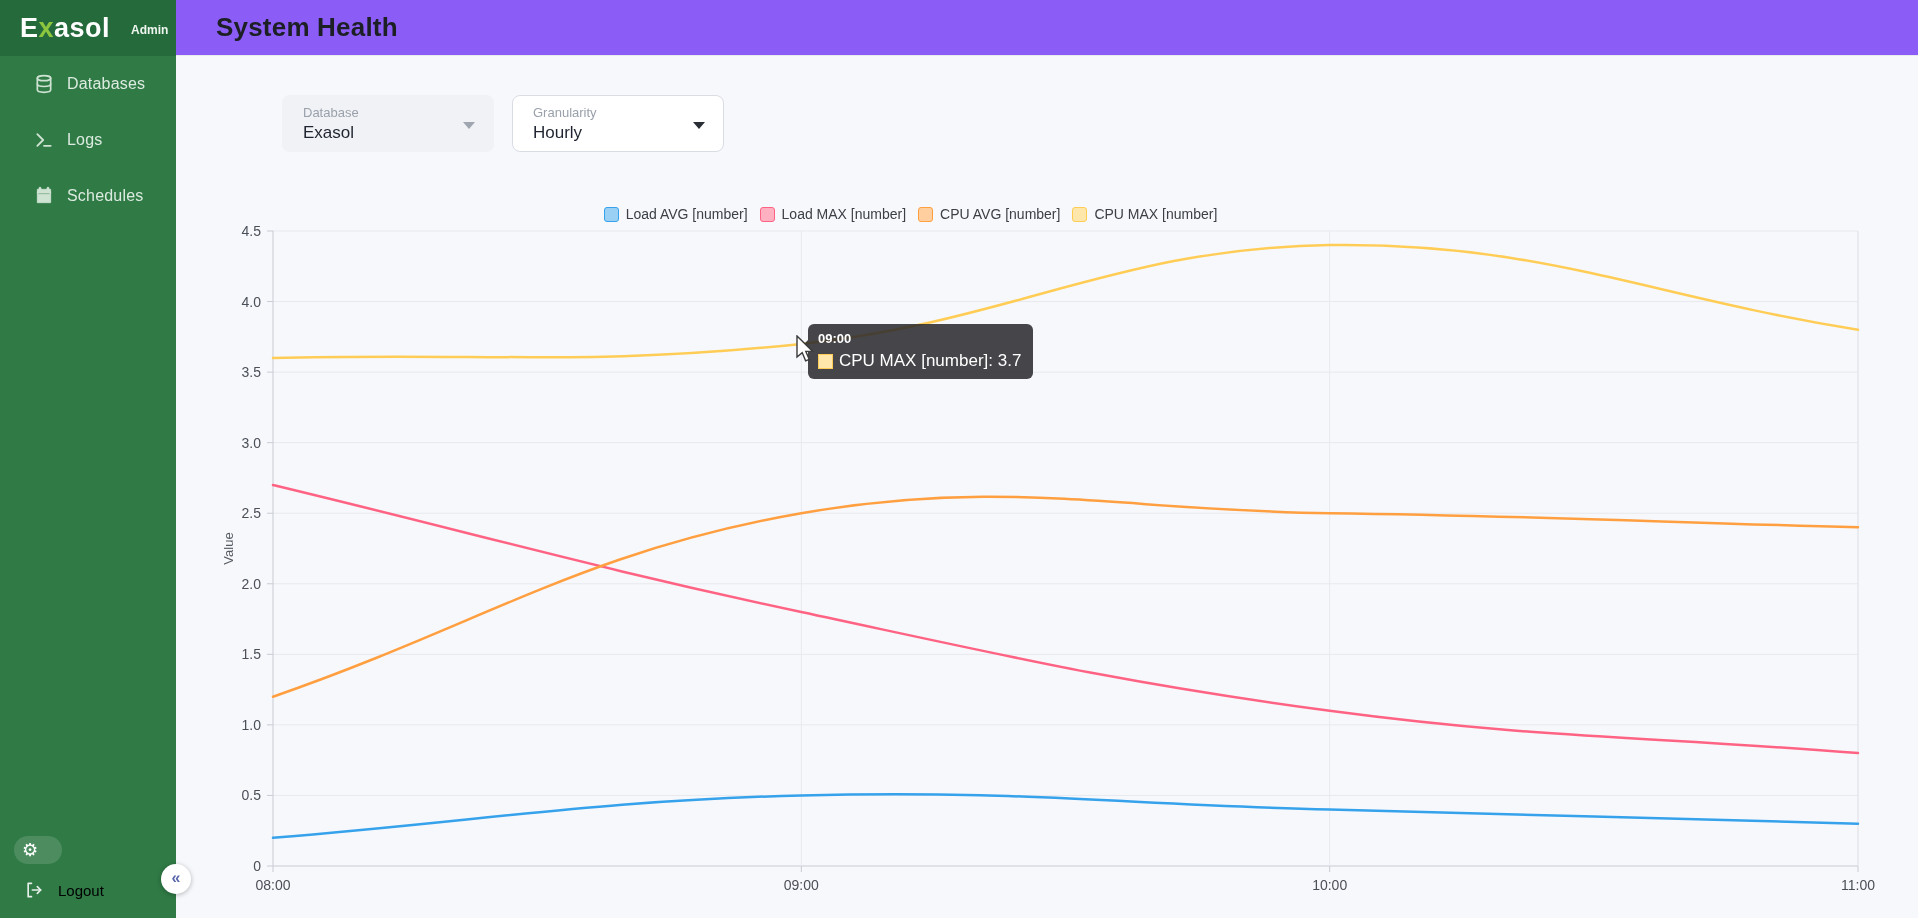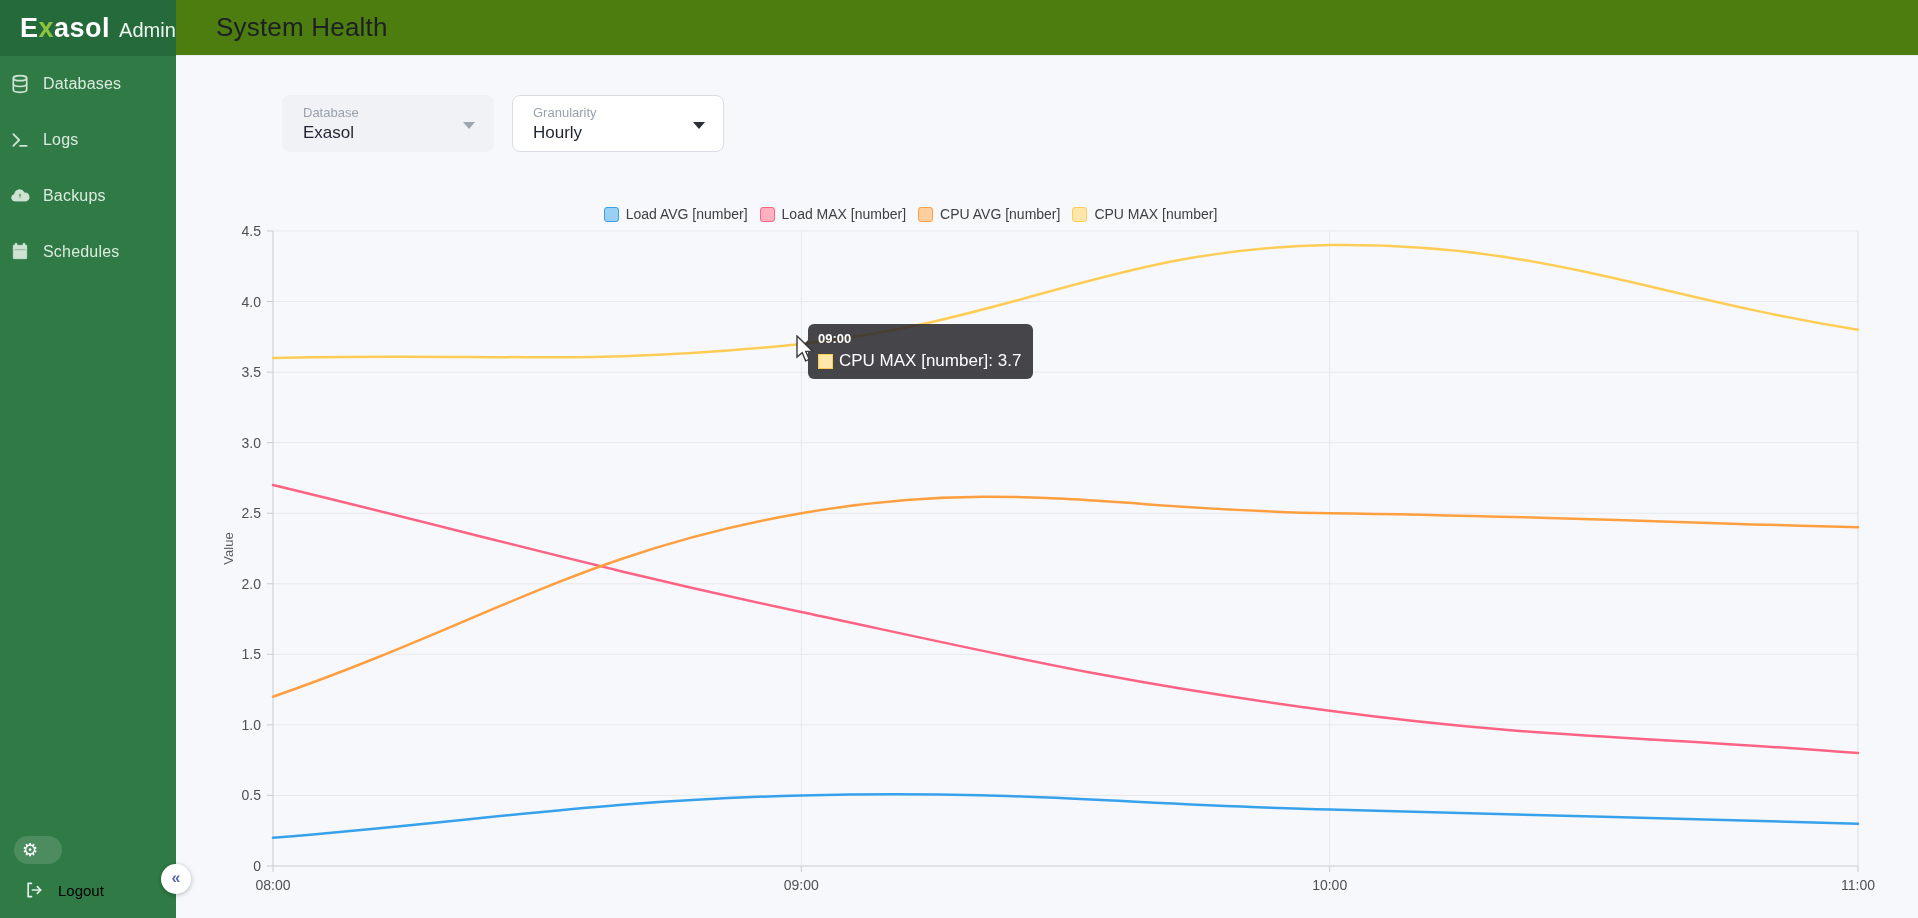--- a/index.html
+++ b/index.html
@@ -4,38 +4,38 @@
 <style>
   * { margin:0; padding:0; box-sizing:border-box; }
   html,body { width:1918px; height:918px; overflow:hidden; }
   body { font-family:"Liberation Sans", sans-serif; background:#f7f8fc; position:relative; }
 
   
   .sidebar { position:absolute; left:0; top:0; width:176px; height:918px; background:#2f7a45; z-index:5; }
   .logo-band { position:absolute; left:0; top:0; width:176px; height:56px; background:#246a3b; display:flex; align-items:center; padding-left:20px; }
   .logo-main { font-size:27px; font-weight:bold; color:#ffffff; letter-spacing:0.5px; }
   .logo-accent { color:#8cc63f; }
-  .logo-suffix { font-size:20px; font-weight:400; color:#eff6f0; margin-left:9px; padding-top:4px; }
+  .logo-suffix { font-size:12px; font-weight:700; color:#eff6f0; margin-left:21px; padding-top:4px; }
   .menu { position:absolute; top:56px; left:0; width:176px; }
-  .menu-item { height:56px; display:flex; align-items:center; padding-left:10px; cursor:pointer; color:#dcebe0; }
+  .menu-item { height:56px; display:flex; align-items:center; padding-left:34px; cursor:pointer; color:#dcebe0; }
   .menu-item .mi-icon { width:20px; height:20px; margin-right:13px; flex:0 0 20px; display:flex; align-items:center; justify-content:center; }
   .menu-item .mi-label { font-size:16px; letter-spacing:0.2px; }
   .menu-item.active { background:#f7f8fc; color:#2e7b44; }
   .menu-item svg { stroke:#cfe3d3; }
   .menu-item.active svg { stroke:#2e7b44; }
   .gear-pill { position:absolute; left:14px; top:836px; width:48px; height:28px; border-radius:14px; background:rgba(255,255,255,0.14); display:flex; align-items:center; cursor:pointer; }
   .gear-glyph { color:#ffffff; font-size:18px; margin-left:8px; line-height:1; }
   .logout-row { position:absolute; left:24px; top:880px; display:flex; align-items:center; cursor:pointer; color:#000000; }
   .logout-row .mi-icon { width:20px; height:20px; margin-right:14px; }
   .logout-label { font-size:15px; }
   .collapse-btn { position:absolute; left:161px; top:864px; width:30px; height:30px; border-radius:50%; background:#ffffff; box-shadow:0 1px 5px rgba(0,0,0,0.28); display:flex; align-items:center; justify-content:center; cursor:pointer; z-index:9; }
   .collapse-glyph { color:#5a67ad; font-size:16px; font-weight:bold; line-height:1; padding-bottom:2px; }
 
   
-  .header { position:absolute; left:176px; top:0; width:1742px; height:56px; background:#4d7c0f; border-bottom:1px solid #e8eaf0; display:flex; align-items:center; }
+  .header { position:absolute; left:176px; top:0; width:1742px; height:56px; background:#8b5cf6; border-bottom:1px solid #e8eaf0; display:flex; align-items:center;font-weight:bold; }
   .page-title { font-size:26px; color:#1c2025; margin-left:40px; letter-spacing:0.2px; }
 
   
   .filters { position:absolute; left:282px; top:95px; display:flex; gap:18px;justify-content:flex-end; }
   .select-box { width:212px; height:57px; border-radius:8px; background:#ffffff; border:1px solid #d9dde3; padding:9px 18px 0 20px; position:relative; cursor:pointer; }
   .select-box.disabled { background:#f0f2f6; border-color:#f0f2f6; }
   .select-label { font-size:13px; color:#9aa1ab; margin-bottom:3px; }
   .select-value { font-size:17px; color:#1f2430; }
   .chevron { position:absolute; right:18px; top:26px; width:0; height:0; border-left:6px solid transparent; border-right:6px solid transparent; border-top:7px solid #2a2e35; }
   .select-box.disabled .chevron { border-top-color:#a0a6b0; }
@@ -79,29 +79,20 @@
       <span class="mi-label">Databases</span>
     </div>
     <div class="menu-item">
       <span class="mi-icon">
         <svg width="20" height="20" viewBox="0 0 24 24" fill="none" stroke-width="2.2" stroke-linecap="round" stroke-linejoin="round">
             <polyline points="4 5 11 12 4 19"></polyline>
             <line x1="12" y1="19" x2="20" y2="19"></line>
           </svg>
       </span>
       <span class="mi-label">Logs</span>
-    </div>
-    <div class="menu-item">
-      <span class="mi-icon">
-        <svg width="20" height="20" viewBox="0 0 24 24" fill="#cfe3d3" stroke="none">
-            <path d="M19 18H6a4 4 0 0 1-.6-7.95 6 6 0 0 1 11.6-1.6A4.5 4.5 0 0 1 19 18z"></path>
-            <path d="M12 9l-2.6 2.6h1.7V15h1.8v-3.4h1.7z" fill="#2f7a45"></path>
-          </svg>
-      </span>
-      <span class="mi-label">Backups</span>
     </div>
     <div class="menu-item">
       <span class="mi-icon">
         <svg width="20" height="20" viewBox="0 0 24 24" fill="#cfe3d3" stroke="none">
             <path d="M4 7h16v13H4z"></path>
             <path d="M4 4h16v4H4z"></path>
             <rect x="6" y="1.5" width="2.4" height="4" rx="1" fill="#cfe3d3"></rect>
             <rect x="15.6" y="1.5" width="2.4" height="4" rx="1" fill="#cfe3d3"></rect>
             <rect x="4.8" y="8.6" width="14.4" height="1.6" fill="#2f7a45"></rect>
           </svg>

